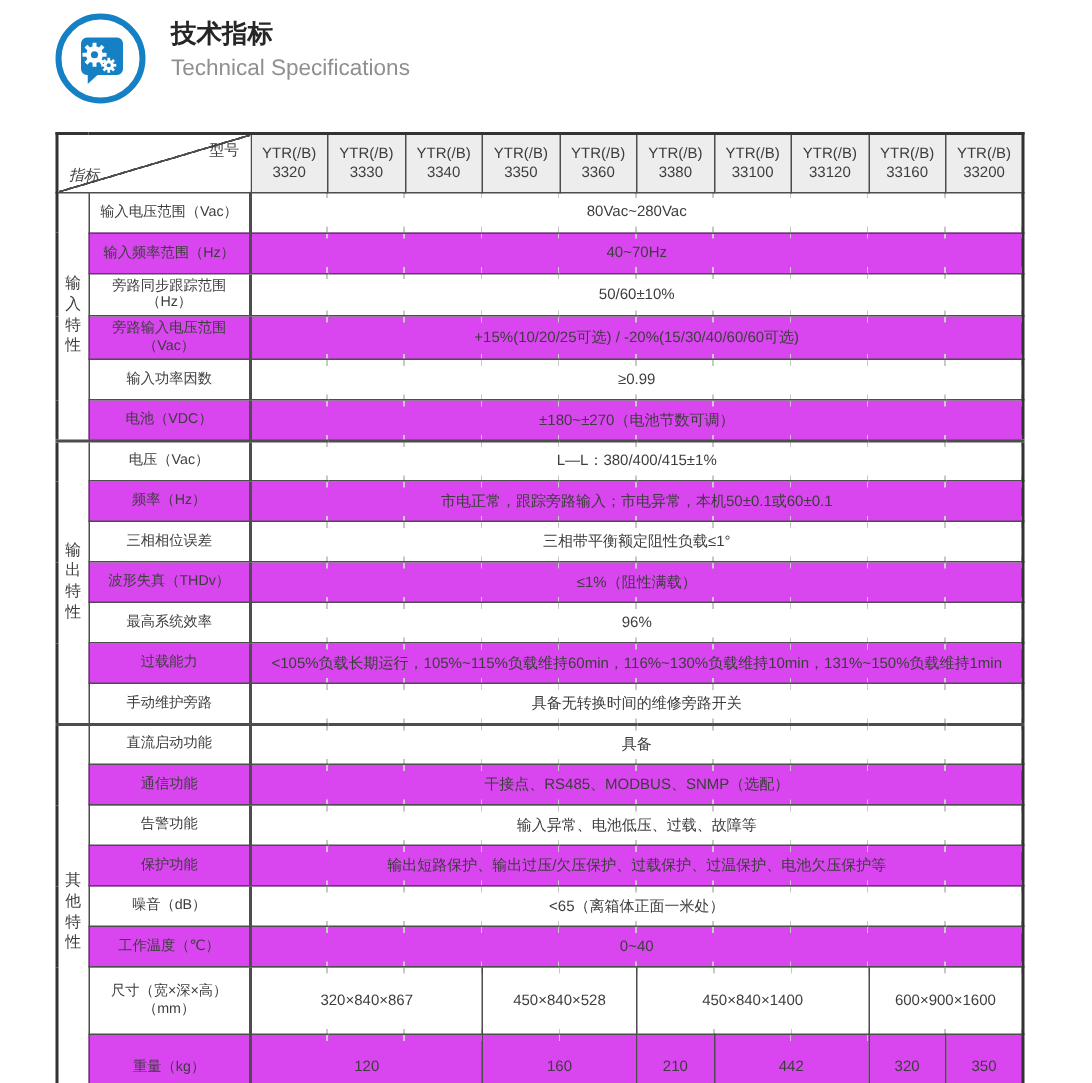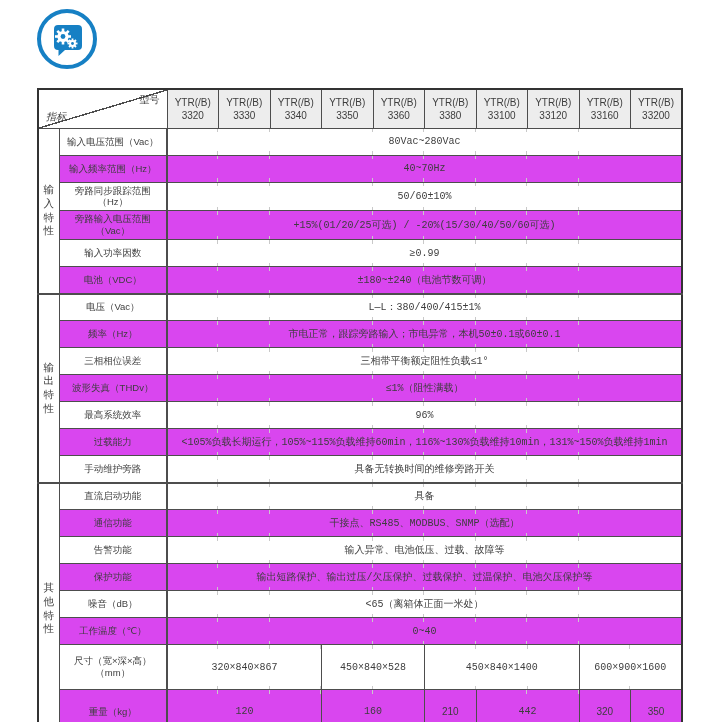--- a/index.html
+++ b/index.html
@@ -24,21 +24,21 @@
   .spec tr.group-start td{border-top-width:2px;}
   .label-cell{font-size:9.5px;line-height:1.25;border-right-width:2px !important;}
   .value-cell{font-size:10px;}
   .group-cell{background:#fff;font-size:10.5px;line-height:1.3;white-space:pre-line;padding:0;}
   
   .ticks{background-image:
           repeating-linear-gradient(to right,transparent 0,transparent 50.5px,#c9c9c9 50.5px,#c9c9c9 51.5px),
           repeating-linear-gradient(to right,transparent 0,transparent 50.5px,#c9c9c9 50.5px,#c9c9c9 51.5px);
          background-size:100% 4px,100% 4px;
          background-position:left top,left bottom;
-         background-repeat:no-repeat;background-origin:border-box;font-family:Liberation Mono, monospace;}
+         background-repeat:no-repeat;background-origin:border-box;}
   
   th.corner{position:relative;background-color:#fff;background-image:
      linear-gradient(to bottom right,transparent calc(50% - 0.7px),#4d4d4d calc(50% - 0.7px),
      #4d4d4d calc(50% + 0.7px),transparent calc(50% + 0.7px));font-weight:400;}
   .corner-model{position:absolute;top:3px;right:7px;font-size:10px;}
   .corner-metric{position:absolute;bottom:4px;left:7px;font-size:10px;font-style:italic;}
   
   .footnote{margin:6px 0 0 40px;font-size:9.5px;color:#333;}
 </style>
 </head>
@@ -62,20 +62,24 @@
         <g stroke="#ffffff" stroke-width="1.8">
           <line x1="36.5" y1="30.5" x2="36.5" y2="40.5"></line>
           <line x1="31.5" y1="35.5" x2="41.5" y2="35.5"></line>
           <line x1="33" y1="32" x2="40" y2="39"></line>
           <line x1="40" y1="32" x2="33" y2="39"></line>
         </g>
         <circle cx="36.5" cy="35.5" r="3.4" fill="#ffffff"></circle>
         <circle cx="36.5" cy="35.5" r="1.4" fill="currentColor"></circle>
       </svg>
     </div>
+    <div class="titles">
+      <div class="title-cn">技术指标</div>
+      <div class="title-en">Technical Specifications</div>
+    </div>
   </div>
 
   <table class="spec">
     <colgroup>
         <col style="width: 21px;">
         <col style="width: 108px;">
         <col style="width: 51.5px;">
         <col style="width: 51.5px;">
         <col style="width: 51.5px;">
         <col style="width: 51.5px;">
@@ -116,29 +120,29 @@
         <tr class="shaded">
           <td class="label-cell">输入频率范围（Hz）</td>
           <td class="value-cell ticks" colspan="10">40~70Hz</td>
         </tr>
         <tr>
           <td class="label-cell">旁路同步跟踪范围<br>（Hz）</td>
           <td class="value-cell ticks" colspan="10">50/60±10%</td>
         </tr>
         <tr class="shaded">
           <td class="label-cell">旁路输入电压范围<br>（Vac）</td>
-          <td class="value-cell ticks" colspan="10">+15%(01/20/25可选) / -20%(15/30/40/50/60可选)</td>
+          <td class="value-cell ticks" colspan="10">+15%(10/20/25可选) / -20%(15/30/40/60/60可选)</td>
         </tr>
         <tr>
           <td class="label-cell">输入功率因数</td>
           <td class="value-cell ticks" colspan="10">≥0.99</td>
         </tr>
         <tr class="shaded">
           <td class="label-cell">电池（VDC）</td>
-          <td class="value-cell ticks" colspan="10">±180~±240（电池节数可调）</td>
+          <td class="value-cell ticks" colspan="10">±180~±270（电池节数可调）</td>
         </tr>
         <tr class="group-start">
           <td class="group-cell" rowspan="7">输
 出
 特
 性</td>
           <td class="label-cell">电压（Vac）</td>
           <td class="value-cell ticks" colspan="10">L—L：380/400/415±1%</td>
         </tr>
         <tr class="shaded">

